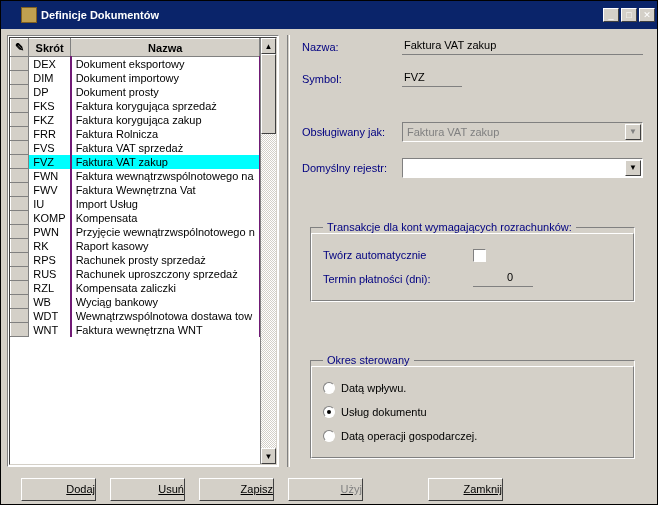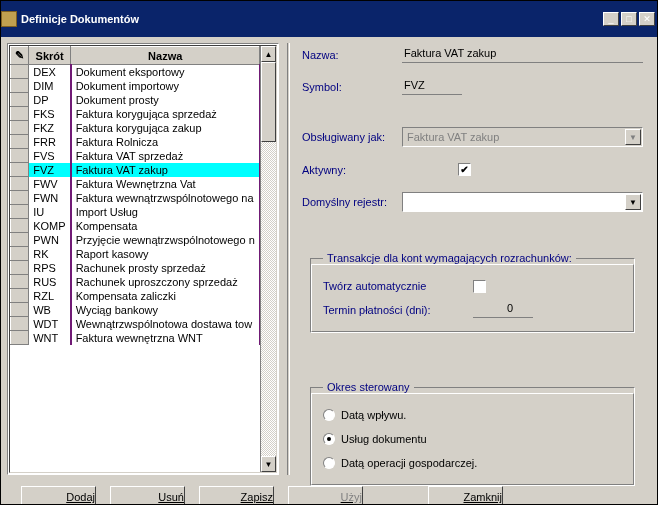--- a/index.html
+++ b/index.html
@@ -1,17 +1,17 @@
 <!DOCTYPE html>
 <html><head>
 <meta charset="utf-8">
 <style>
   * { box-sizing: border-box; font-family: Tahoma, Arial, sans-serif; font-size: 11px; }
   body { margin: 0; background: #d4d0c8; width: 658px; height: 505px; overflow: hidden; border: 1px solid #000; }
-  .titlebar { background: linear-gradient(#0a246a,#0a246a); color: #fff; height: 36px; display: flex; align-items: center; padding: 0 2px 0 0; }
+  .titlebar { background: linear-gradient(#0a246a,#0a246a); color: #fff; height: 28px; display: flex; align-items: center; padding: 0 2px 0 20px; }
   .titlebar .icon { width: 16px; height: 16px; background: #c0a050; border:1px solid #806020; margin-right:4px; }
   .titlebar .title { flex: 1; font-weight: bold; }
   .titlebar .wbtn { width: 16px; height: 14px; background: #d4d0c8; border:1px solid #fff; border-right-color:#404040; border-bottom-color:#404040; margin-left:2px; display:flex; align-items:center; justify-content:center; font-size:9px; font-family:Arial; line-height:1; }
   .content { display: flex; height: 444px; padding: 6px; gap: 8px; }
   .left { width: 272px; display:flex; flex-direction:column; }
   .grid { flex:1; background:#fff; border:1px solid #808080; border-right-color:#fff; border-bottom-color:#fff; position:relative; }
   .grid-inner { position:absolute; inset:1px; border:1px solid #404040; border-right-color:#d4d0c8; border-bottom-color:#d4d0c8; overflow:hidden; display:flex; }
   .grid-body { flex:1; overflow:hidden; }
   table { border-collapse: collapse; width: 100%; }
   th { background:#d4d0c8; border:1px solid; border-color:#fff #808080 #808080 #fff; height:18px; font-weight:bold; text-align:center; padding:0 4px; }
@@ -108,27 +108,27 @@
                   <td>FVS</td>
                   <td>Faktura VAT sprzedaż</td>
                 </tr>
                 <tr class="sel">
                   <td class="rowh"></td>
                   <td>FVZ</td>
                   <td>Faktura VAT zakup</td>
                 </tr>
                 <tr>
                   <td class="rowh"></td>
+                  <td>FWN</td>
+                  <td>Faktura wewnątrzwspólnotowego na</td>
+                </tr>
+                <tr>
+                  <td class="rowh"></td>
                   <td>FWV</td>
                   <td>Faktura Wewnętrzna Vat</td>
-                </tr>
-                <tr>
-                  <td class="rowh"></td>
-                  <td>FWN</td>
-                  <td>Faktura wewnątrzwspólnotowego na</td>
                 </tr>
                 <tr>
                   <td class="rowh"></td>
                   <td>IU</td>
                   <td>Import Usług</td>
                 </tr>
                 <tr>
                   <td class="rowh"></td>
                   <td>KOMP</td>
                   <td>Kompensata</td>
@@ -200,25 +200,20 @@
     </div>
     <div style="height:6px"></div>
     <div class="row">
       <div class="lbl blue">Obsługiwany jak:</div>
       <div class="combo">
         <span>Faktura VAT zakup</span>
         <div class="cbtn">▼</div>
       </div>
     </div>
     <div class="row">
-      <div class="lbl blue">Aktywny:</div>
-      <div style="width:56px"></div>
-      <div class="chk">✔</div>
-    </div>
-    <div class="row">
       <div class="lbl blue">Domyślny rejestr:</div>
       <div class="combo enabled">
         <span></span>
         <div class="cbtn">▼</div>
       </div>
     </div>
 
     <div style="height:8px"></div>
     <fieldset>
       <legend>Transakcje dla kont wymagających rozrachunków:</legend>

